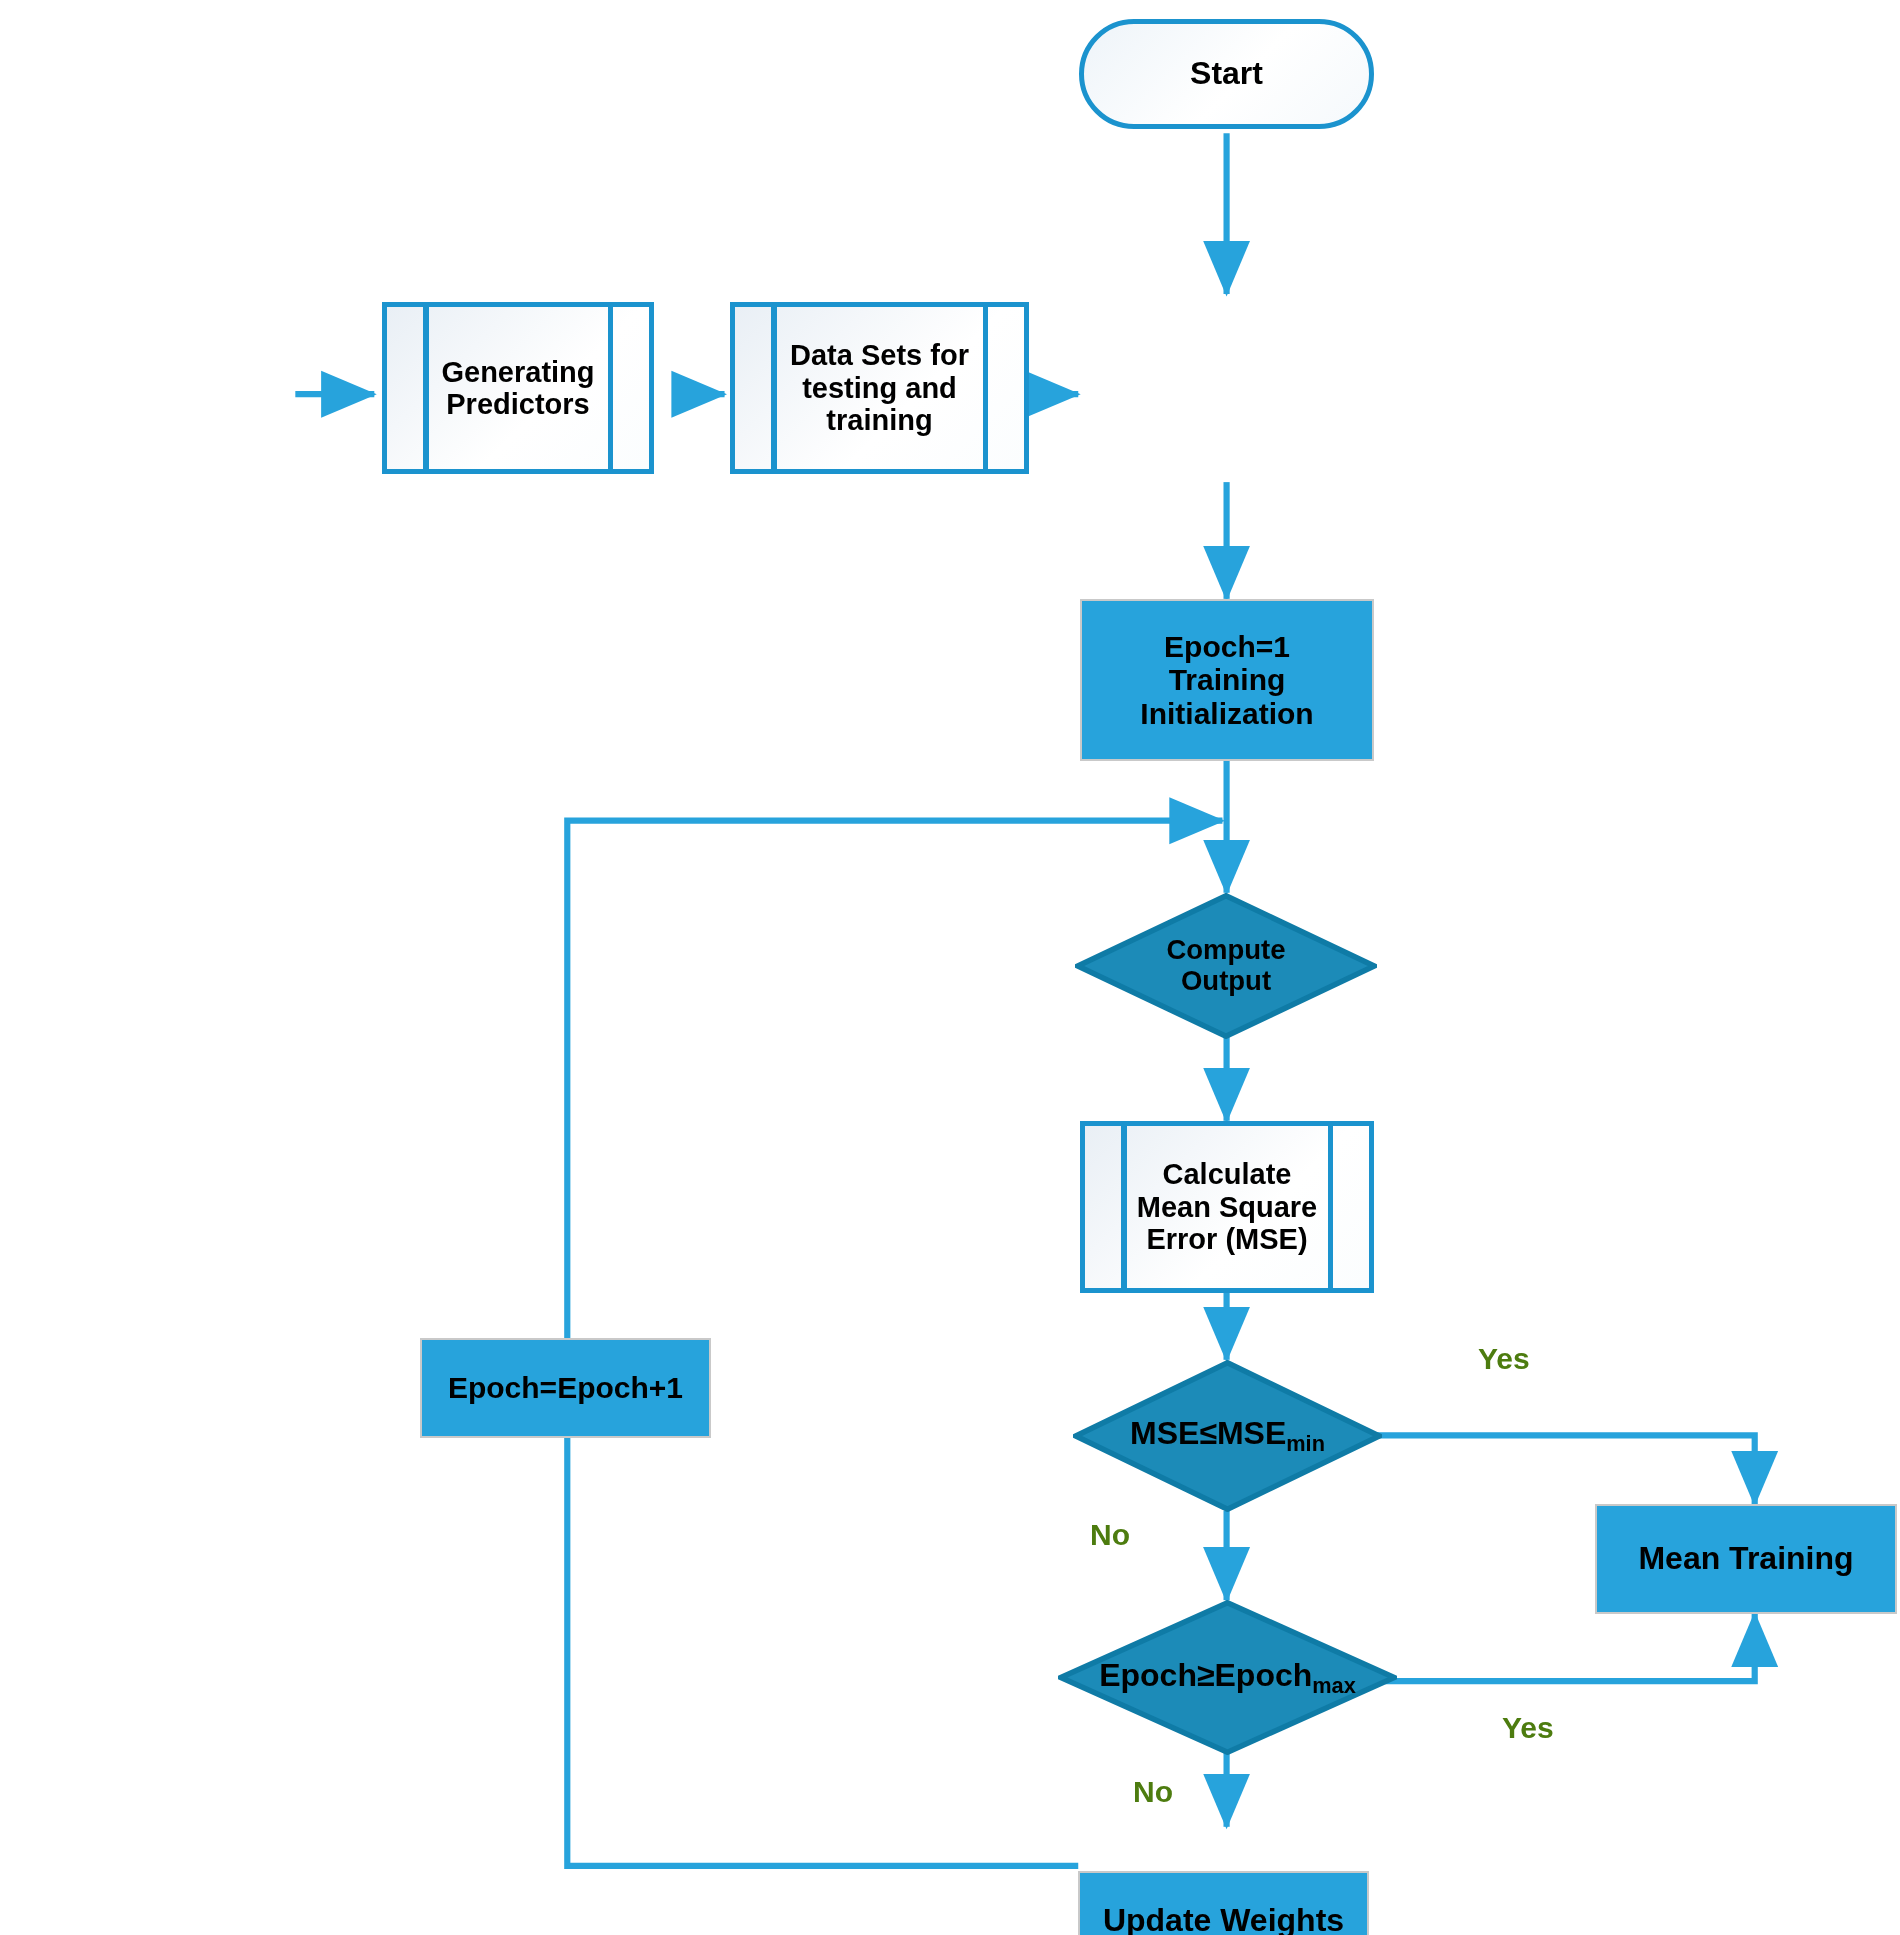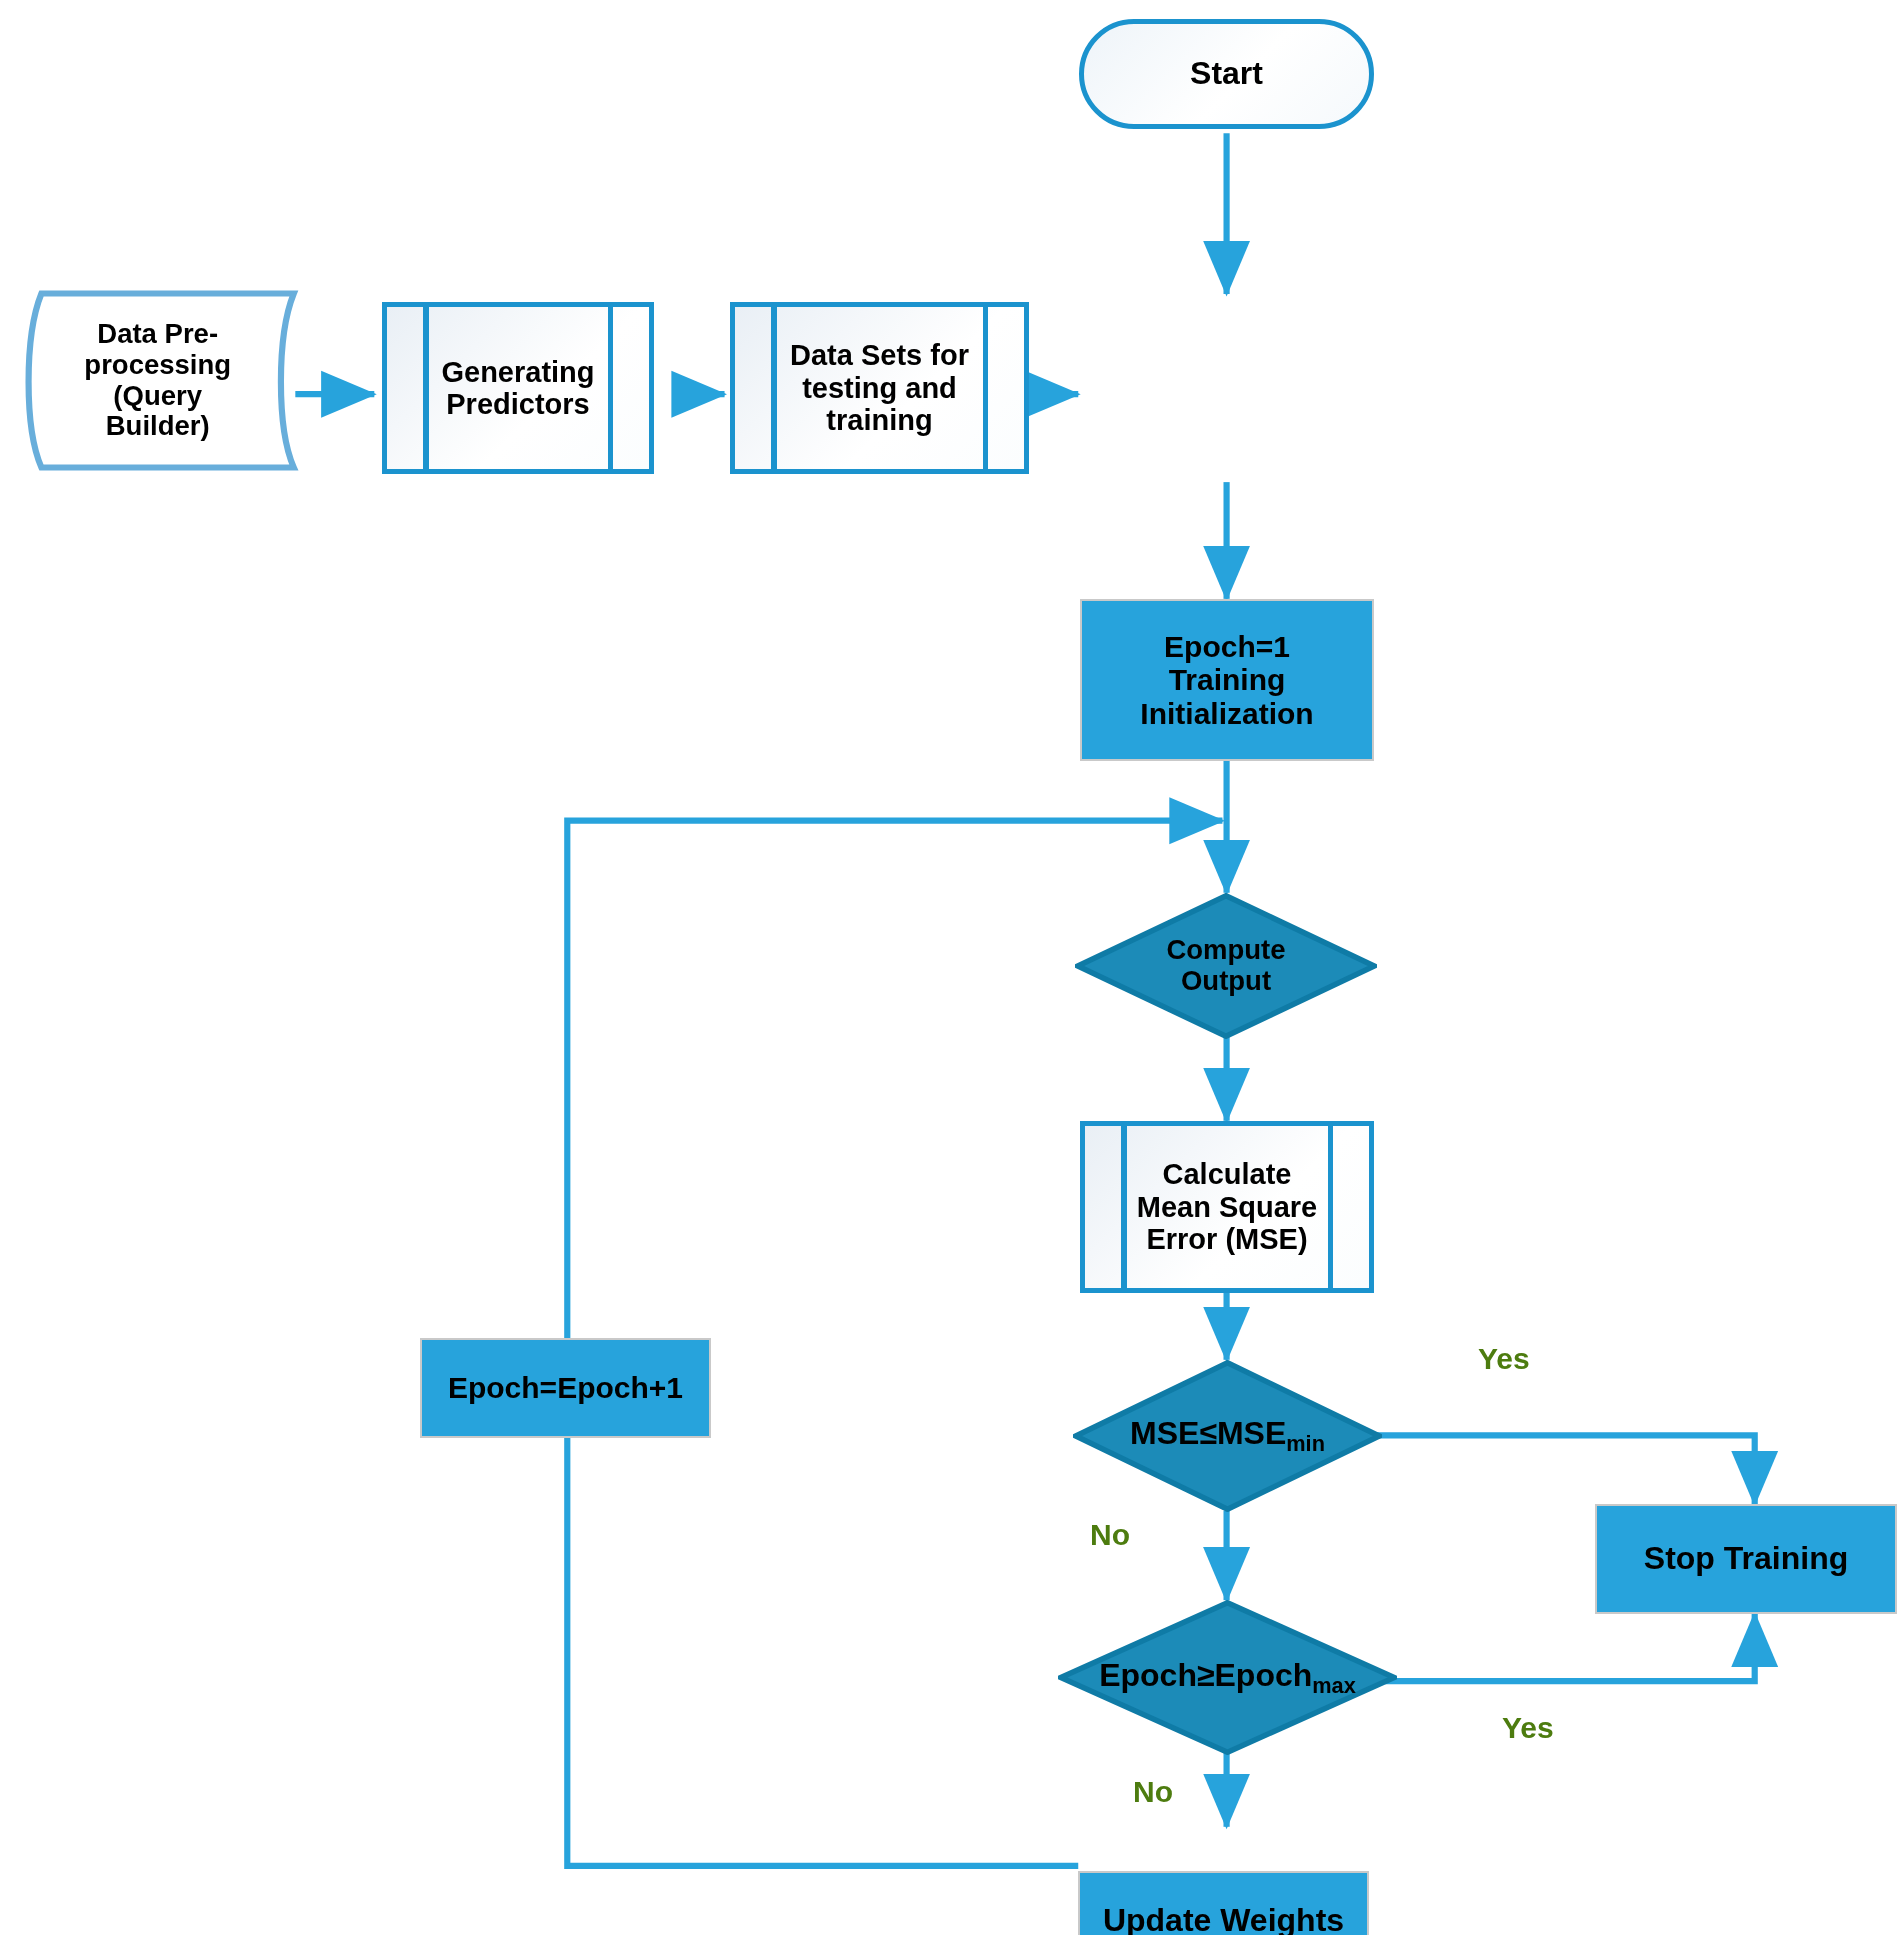--- a/index.html
+++ b/index.html
@@ -80,31 +80,20 @@
 
       <path d="M1570,2717 L826,2717 L826,2030"></path>
     </g>
     <path d="M826,1966 L793,2022 L859,2022 z" fill="#27A3DC" stroke="none"></path>
   </svg>
 
   <div class="node stadium" style="left:1079px;top:19px;width:295px;height:110px;font-size:32px;">
     <span>Start</span>
   </div>
 
-  <div class="node tape" style="left:13.7px;top:288px;width:288px;height:185px;font-size:27.5px;">
-    <svg viewBox="0 0 420 270" preserveAspectRatio="none" style="position:absolute;left:0;top:0;width:100%;height:100%;z-index:1;">
-      <path d="M40,8 L408,8 C383,70 383,205 408,262 L40,262 C15,205 15,70 40,8 z" fill="#ffffff" stroke="#68AEDB" stroke-width="9"></path>
-    </svg>
-    <div class="tapetxt">
-      <div>Data Pre-</div>
-      <div>processing</div>
-      <div>(Query</div>
-      <div>Builder)</div>
-    </div>
-  </div>
 
   <div class="node subproc" style="left:382px;top:302px;width:272px;height:172px;font-size:29px;justify-content:center;">
     <span class="bar l"></span>
     <span class="bar r"></span>
     <div class="txt">
       <div>Generating</div>
       <div>Predictors</div>
     </div>
   </div>
 
@@ -159,21 +148,21 @@
   <div class="node diamond" style="left:1058px;top:1600px;width:339px;height:155px;font-size:32px;">
     <svg viewBox="0 0 494 226" preserveAspectRatio="none" style="position:absolute;left:0;top:0;width:100%;height:100%;z-index:1;">
       <polygon points="247,4 490,113 247,222 4,113" fill="#1C8BB8" stroke="#0F7BA6" stroke-width="8"></polygon>
     </svg>
     <div class="dtxt">
       <span>Epoch≥Epoch</span><span class="sub">max</span>
     </div>
   </div>
 
   <div class="node solid" style="left:1595px;top:1504px;width:302px;height:110px;font-size:32px;">
-    <span>Stop Training</span>
+    <span>Mean Training</span>
   </div>
 
   <div class="node solid" style="left:1078px;top:1827px;width:291px;height:100px;font-size:32px;margin-top:44px;">
     <span>Update Weights</span>
   </div>
 
   <div class="node solid" style="left:420px;top:1338px;width:291px;height:100px;font-size:30px;">
     <span>Epoch=Epoch+1</span>
   </div>
 

